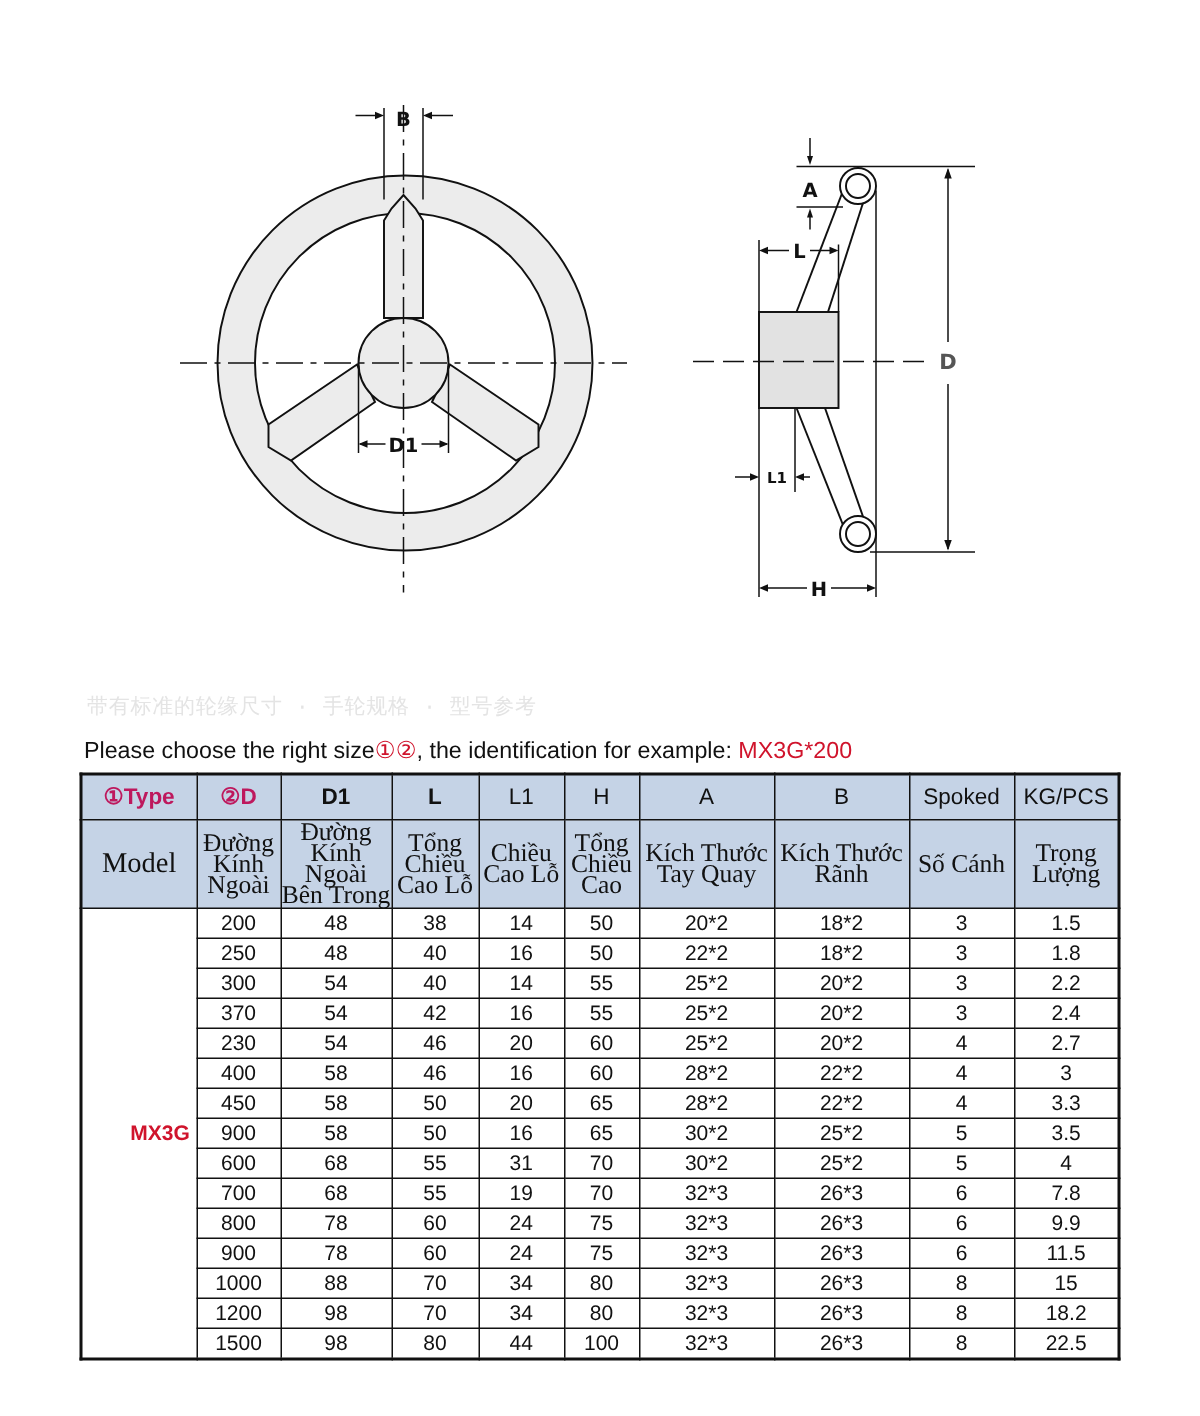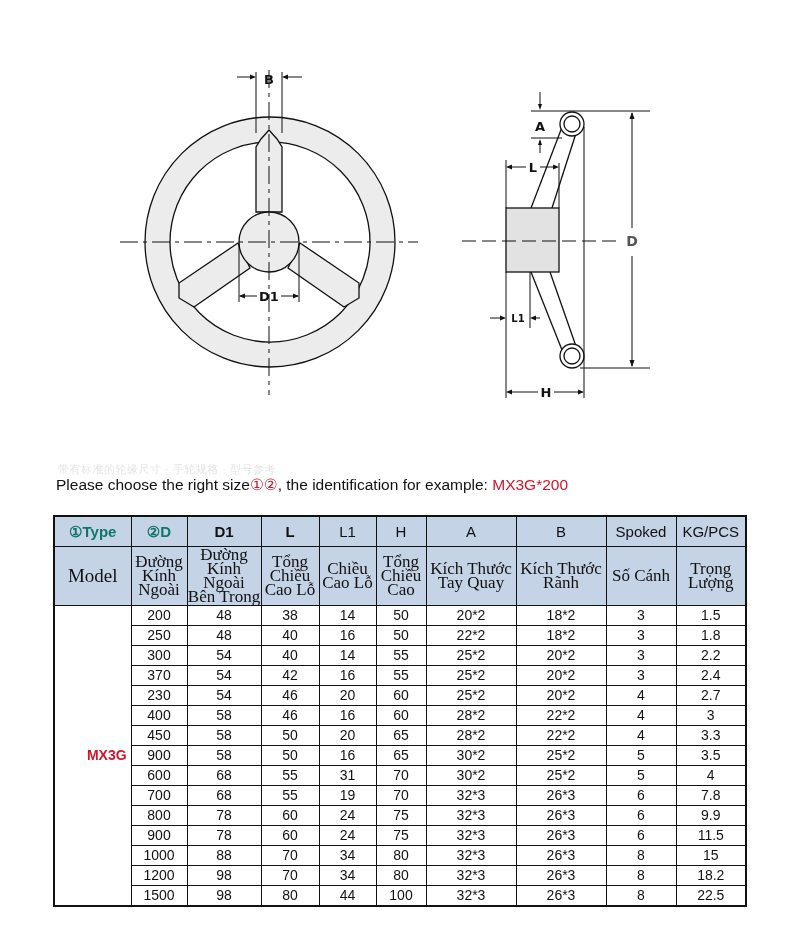--- a/index.html
+++ b/index.html
@@ -2,44 +2,44 @@
 <html><head>
 <meta charset="utf-8">
 <style>
   html, body { margin: 0; padding: 0; }
   body {
     width: 800px; height: 944px; background: #ffffff; position: relative; overflow: hidden;
     font-family: "Liberation Sans", sans-serif;
   }
   .drawings { position: absolute; left: 0; top: 0; width: 800px; height: 440px; }
   .faint-caption {
-    position: absolute; left: 58px; top: 462px; font-size: 11px; color: #e4e4e4;
-    font-family: Liberation Sans, sans-serif; letter-spacing: 0.5px;
+    position: absolute; left: 58px; top: 462px; font-size: 14px; color: #e4e4e4;
+    font-family: Liberation Mono, monospace; letter-spacing: 0.5px;
   }
   .intro {
-    position: absolute; left: 56px; top: 476px; font-size: 15.5px; color: #111;
+    position: absolute; left: 56px; top: 491px; font-size: 15.5px; color: #111;
     font-family: "Liberation Sans", sans-serif; white-space: nowrap;
   }
   .intro .circ { color: #d0142c; }
   .intro .example { color: #d0142c; }
   table.spec {
     position: absolute; left: 53px; top: 515px;
     border-collapse: collapse; table-layout: fixed;
     width: 692px;
     border: 2px solid #111;
   }
   table.spec td {
     border: 1.5px solid #111; text-align: center; padding: 0;
     font-family: "Liberation Sans", sans-serif; font-size: 14px; color: #111;
     height: 19px; line-height: 17px;
   }
   table.spec tr.hdr1 td {
     background: #c5d3e6; height: 29px; font-size: 15px;
   }
-  table.spec tr.hdr1 td.red { color: #0f766e; font-weight: bold; }
+  table.spec tr.hdr1 td.red { color: #be185d; font-weight: bold; }
   table.spec tr.hdr1 td.bold { font-weight: bold; }
   table.spec tr.hdr2 td {
     background: #c5d3e6; height: 58px;
     font-family: "Liberation Serif", serif; font-size: 17px; line-height: 14px;
   }
   table.spec tr.hdr2 td.model { font-size: 19px; }
   table.spec td.model-cell {
     color: #d0142c; font-weight: bold; font-size: 14px; padding-left: 28px;
   }
 </style>

